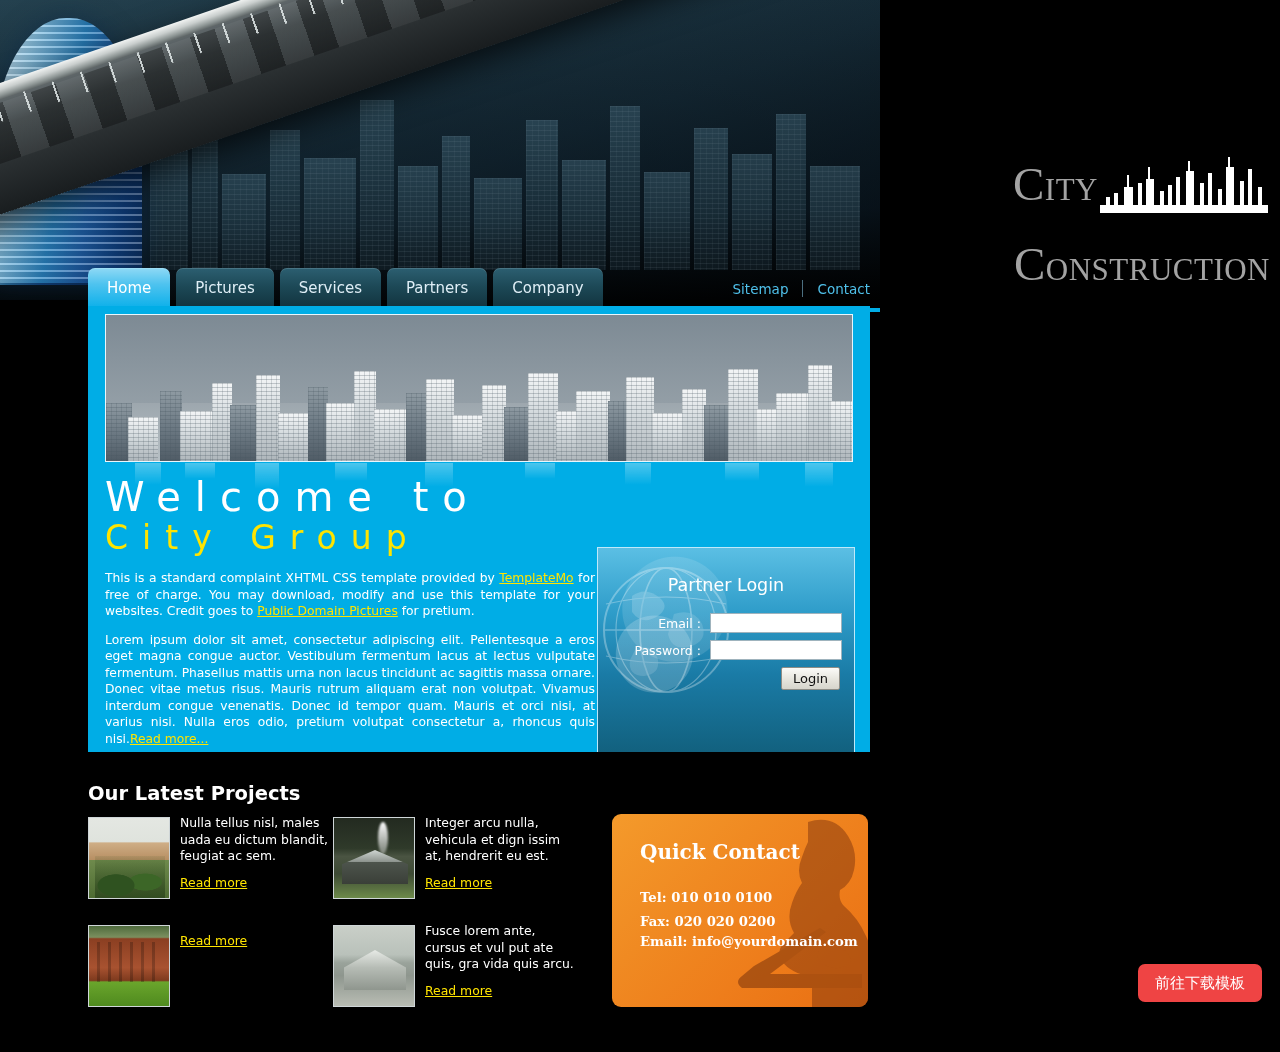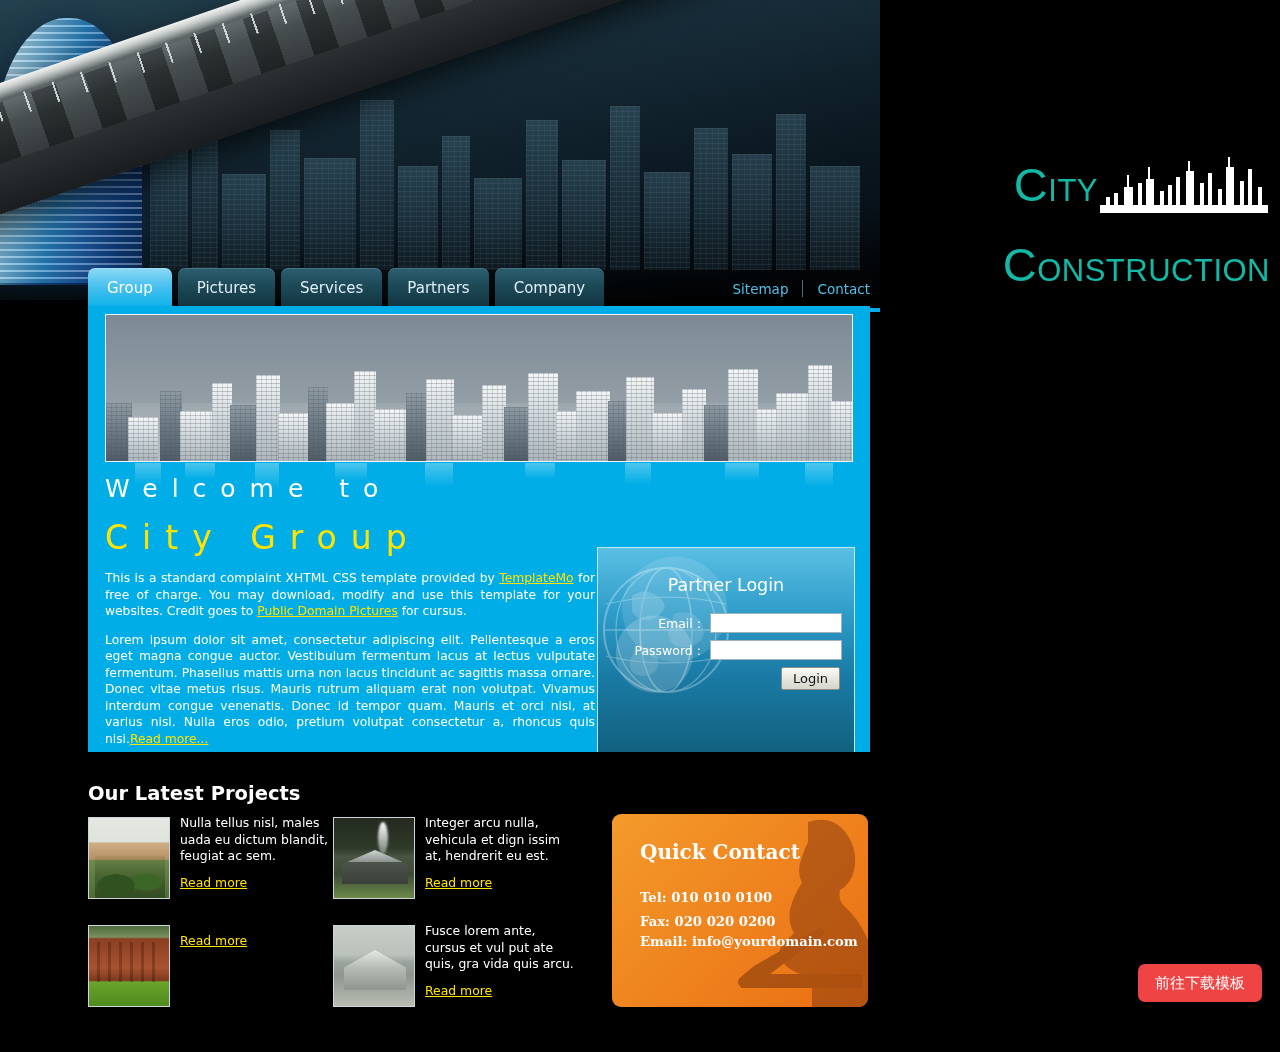--- a/index.html
+++ b/index.html
@@ -76,22 +76,22 @@
   .bridge-posts {
     position: absolute; left: -60px; top: 112px; width: 1060px; height: 30px;
     transform: rotate(-19deg); transform-origin: left center;
     background: repeating-linear-gradient(90deg, rgba(225,232,232,.85) 0 2px, transparent 2px 30px);
   }
 
   
   .logo-wrap { position: absolute; right: 10px; top: 155px; width: 420px; text-align: right; }
   .logo-line { position: relative; height: 44px; }
   .logo-text {
-    font-family: Liberation Sans, sans-serif;
-    color: #14b8a6; line-height: 1; white-space: nowrap;
+    font-family: Liberation Serif, serif;
+    color: #a3a3a3; line-height: 1; white-space: nowrap;
   }
   .logo-city {
     position:absolute; right: 172px; top: 6px;
     font-size: 31px; letter-spacing: .5px;
   }
   .logo-city .cap, .logo-constr .cap { font-size: 47px; }
   .logo-constr {
     position:absolute; right: 0px; top: 42px;
     font-size: 31px; letter-spacing: .5px;
   }
@@ -159,21 +159,21 @@
     position:absolute; left:17px; top:157px; width:748px; height:38px; overflow:hidden;
     opacity:.55;
   }
   .hero-reflect .rb {
     position:absolute; top:0;
     background: linear-gradient(180deg, rgba(255,255,255,.55) 0%, rgba(255,255,255,0) 100%);
   }
 
   .welcome1 {
     position:absolute; left: 17px; top: 168px; color:#fff;
-    font-size: 25px; letter-spacing: 14px; font-weight: 400; white-space:nowrap;
+    font-size: 40px; letter-spacing: 14px; font-weight: 400; white-space:nowrap;
   }
   .welcome2 {
     position:absolute; left: 17px; top: 212px; color:#ffe400;
     font-size: 33px; letter-spacing: 14px; font-weight: 400; white-space:nowrap;
   }
   .body-col { position:absolute; left:17px; top: 264px; width: 490px; }
   .body-col p {
     color:#fff; font-size: 12.3px; line-height: 16.5px; text-align: justify;
     margin-bottom: 12px;
   }
@@ -327,21 +327,21 @@
         <path fill="#ffffff" d="M0,52 L6,52 L6,44 L10,44 L10,52 L14,52 L14,40 L18,40 L18,52 L24,52 L24,34 L27,34 L27,22 L29,22 L29,34 L33,34 L33,52 L38,52 L38,30 L42,30 L42,52 L46,52 L46,26 L48,26 L48,14 L50,14 L50,26 L54,26 L54,52 L60,52 L60,38 L64,38 L64,52 L68,52 L68,32 L72,32 L72,52 L76,52 L76,24 L80,24 L80,52 L86,52 L86,18 L88,18 L88,8 L90,8 L90,18 L94,18 L94,52 L100,52 L100,30 L104,30 L104,52 L108,52 L108,20 L112,20 L112,52 L118,52 L118,36 L122,36 L122,52 L126,52 L126,14 L128,14 L128,4 L130,4 L130,14 L134,14 L134,52 L140,52 L140,28 L144,28 L144,52 L148,52 L148,16 L152,16 L152,52 L158,52 L158,34 L162,34 L162,52 L168,52 L168,60 L0,60 Z"></path>
       </svg>
     </div>
     <div class="logo-line">
       <span class="logo-text logo-constr"><span class="cap">C</span><span>ONSTRUCTION</span></span>
     </div>
   </div>
 
   <div class="navbar">
     <div class="tabs">
-      <div class="tab active">Group</div>
+      <div class="tab active">Home</div>
       <div class="tab">Pictures</div>
       <div class="tab">Services</div>
       <div class="tab">Partners</div>
       <div class="tab">Company</div>
     </div>
     <div class="nav-underline"></div>
     <div class="nav-links">
       <a>Sitemap</a>
       <span class="nav-sep"></span>
       <a>Contact</a>
@@ -394,21 +394,21 @@
       <div class="rb" style="left:420px;width:30px;height:16px;"></div>
       <div class="rb" style="left:520px;width:26px;height:22px;"></div>
       <div class="rb" style="left:620px;width:34px;height:18px;"></div>
       <div class="rb" style="left:700px;width:28px;height:24px;"></div>
     </div>
 
     <div class="welcome1">Welcome to</div>
     <div class="welcome2">City Group</div>
 
     <div class="body-col">
-      <p><span>This is a standard complaint XHTML CSS template provided by </span><a>TemplateMo</a><span> for free of charge. You may download, modify and use this template for your websites. Credit goes to </span><a>Public Domain Pictures</a><span> for cursus.</span></p>
+      <p><span>This is a standard complaint XHTML CSS template provided by </span><a>TemplateMo</a><span> for free of charge. You may download, modify and use this template for your websites. Credit goes to </span><a>Public Domain Pictures</a><span> for pretium.</span></p>
       <p><span>Lorem ipsum dolor sit amet, consectetur adipiscing elit. Pellentesque a eros eget magna congue auctor. Vestibulum fermentum lacus at lectus vulputate fermentum. Phasellus mattis urna non lacus tincidunt ac sagittis massa ornare. Donec vitae metus risus. Mauris rutrum aliquam erat non volutpat. Vivamus interdum congue venenatis. Donec id tempor quam. Mauris et orci nisi, at varius nisi. Nulla eros odio, pretium volutpat consectetur a, rhoncus quis nisi.</span><a>Read more...</a></p>
     </div>
 
     <div class="login-box">
       <svg class="globe" viewBox="0 0 160 162">
         <circle cx="80" cy="78" r="62" fill="none" stroke="#ffffff" stroke-width="2"></circle>
         <ellipse cx="80" cy="78" rx="26" ry="62" fill="none" stroke="#ffffff" stroke-width="1.6"></ellipse>
         <ellipse cx="80" cy="78" rx="50" ry="62" fill="none" stroke="#ffffff" stroke-width="1.2"></ellipse>
         <line x1="18" y1="78" x2="142" y2="78" stroke="#ffffff" stroke-width="1.6"></line>
         <path d="M20,52 Q80,38 140,52" fill="none" stroke="#ffffff" stroke-width="1.2"></path>

